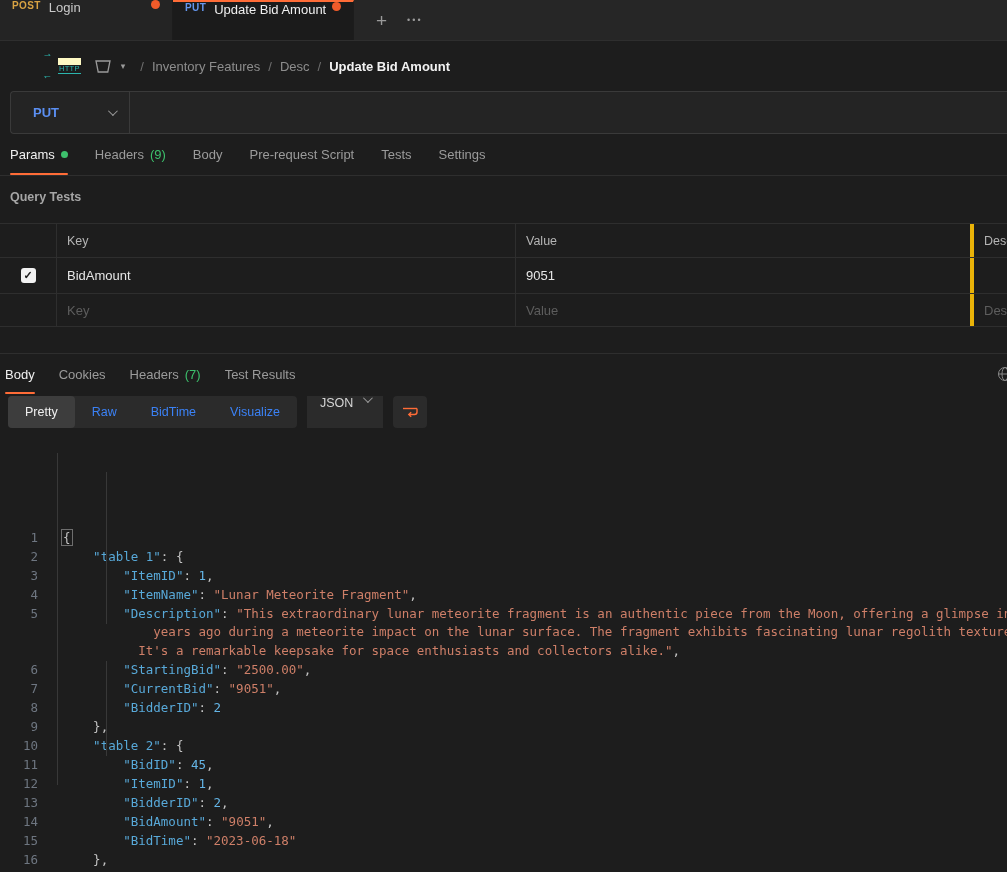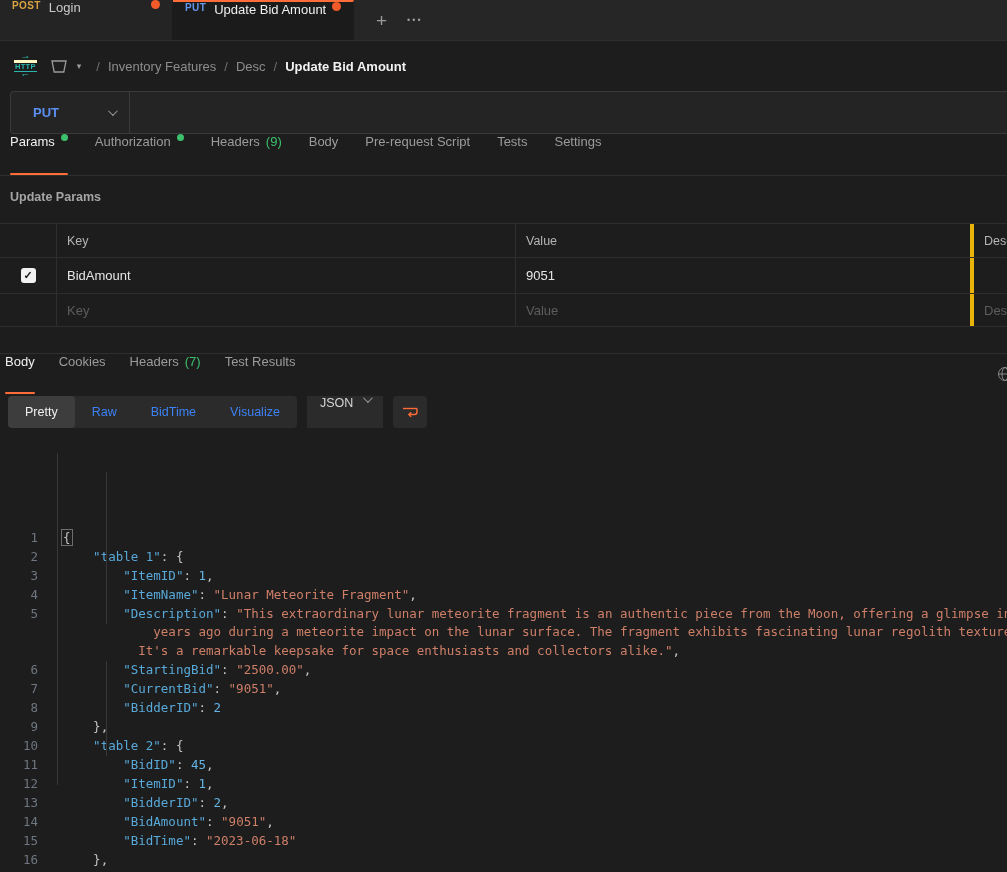--- a/index.html
+++ b/index.html
@@ -21,37 +21,37 @@
   .m-put  { color:#6496ee; }
   .tab .dirty-dot { width:9px; height:9px; border-radius:50%; background:#f15b2a; margin-left:auto; }
   .tab.active .tab-label { color:#f0f0f0; }
   .strip-actions { display:flex; align-items:center; gap:20px; padding-left:22px; color:#9a9a9a; }
   .plus-icon { font-size:19px; font-weight:300; cursor:pointer; line-height:1; }
   .more-icon { font-size:9px; letter-spacing:2px; cursor:pointer; }
   
   .breadcrumb-row { height:50px; display:flex; align-items:center; padding-left:14px; gap:7px; }
   .http-icon { color:#2bb5ad; display:flex; flex-direction:column; align-items:center; line-height:1; cursor:default; }
   .http-icon .arrow { font-size:8px; line-height:5px; }
-  .http-icon .word { font-size:7.5px; font-weight:bold; letter-spacing:.3px; border-top:3px solid #fef9c3; border-bottom:1px solid #2bb5ad; padding:0 1px; }
+  .http-icon .word { font-size:7.5px; font-weight:normal; letter-spacing:.3px; border-top:7px solid #fef9c3; border-bottom:1px solid #2bb5ad; padding:0 1px;margin-left:44px; }
   .collection-icon { margin-left:6px; cursor:pointer; display:flex; align-items:center; }
   .caret-down { color:#9a9a9a; font-size:9px; margin-left:2px; cursor:pointer; }
   .crumbs { margin-left:8px; font-size:13px; color:#8d8d8d; display:flex; gap:8px; align-items:center; }
   .crumbs .sep { color:#6f6f6f; }
   .crumb { cursor:pointer; }
   .crumb.current { color:#f2f2f2; font-weight:bold; }
   
   .url-bar { margin-left:10px; height:43px; width:997px; background:#242424; border:1px solid #3a3a3a; border-right:none; border-radius:4px 0 0 4px; display:flex; align-items:center; }
   .method-select { width:118px; display:flex; align-items:center; padding:0 14px 0 22px; cursor:pointer; height:100%; }
   .method-select .m { font-size:13px; font-weight:bold; color:#5b8ff2; }
   .chev { width:7px; height:7px; border-right:1.5px solid #9a9a9a; border-bottom:1.5px solid #9a9a9a; transform:rotate(45deg) translateY(-2px); margin-left:auto; }
   .url-divider { width:1px; height:100%; background:#3a3a3a; }
   .url-input { flex:1; font-size:13px; color:#e3e3e3; padding-left:14px; background:transparent; border:none; outline:none; font-family:"Liberation Sans",sans-serif; }
   
   .req-tabs { height:42px; display:flex; align-items:center; gap:27px; padding-left:10px; border-bottom:1px solid #2e2e2e; font-size:13px; }
-  .rtab { color:#9b9b9b; position:relative; height:100%; display:flex; align-items:flex-start; gap:6px; cursor:pointer; }
+  .rtab { color:#9b9b9b; position:relative; height:100%; display:flex; align-items:center; gap:6px; cursor:pointer; }
   .rtab.active { color:#f0f0f0; }
   .rtab.active::after { content:""; position:absolute; left:0; right:0; bottom:0; height:2px; background:#ff6c37; border-radius:2px; }
   .gdot { width:7px; height:7px; border-radius:50%; background:#3dc06c; }
   .gcount { color:#3dc06c; }
   
   .section-label { font-size:12.5px; font-weight:bold; color:#a5a5a5; padding:14px 0 0 10px; }
   .qp-table { margin-top:19px; border-top:1px solid #2e2e2e; font-size:13px; }
   .qp-row { display:flex; border-bottom:1px solid #2e2e2e; align-items:center; }
   .qp-row.head { height:34px; color:#b5b5b5; font-size:12.5px; }
   .qp-row.filled { height:36px; color:#e6e6e6; }
@@ -135,42 +135,38 @@
   </div>
   <div class="url-divider"></div>
 </div>
 
 <div class="req-tabs" id="req-tabs">
     <div class="rtab active">
       <span>Params</span>
       <span class="gdot"></span>
     </div>
     <div class="rtab">
-      <span>Authorization</span>
-      <span class="gdot"></span>
-    </div>
-    <div class="rtab">
       <span>Headers</span>
       <span class="gcount">(9)</span>
     </div>
     <div class="rtab">
       <span>Body</span>
     </div>
     <div class="rtab">
       <span>Pre-request Script</span>
     </div>
     <div class="rtab">
       <span>Tests</span>
     </div>
     <div class="rtab">
       <span>Settings</span>
     </div>
   </div>
 
-<div class="section-label">Update Params</div>
+<div class="section-label">Query Tests</div>
 
 <div class="qp-table">
   <div class="qp-row head">
     <div class="c-check"></div>
     <div class="c-key">Key</div>
     <div class="c-val">Value</div>
     <div class="c-desc">Description</div>
   </div>
   <div class="qp-row filled">
     <div class="c-check">

